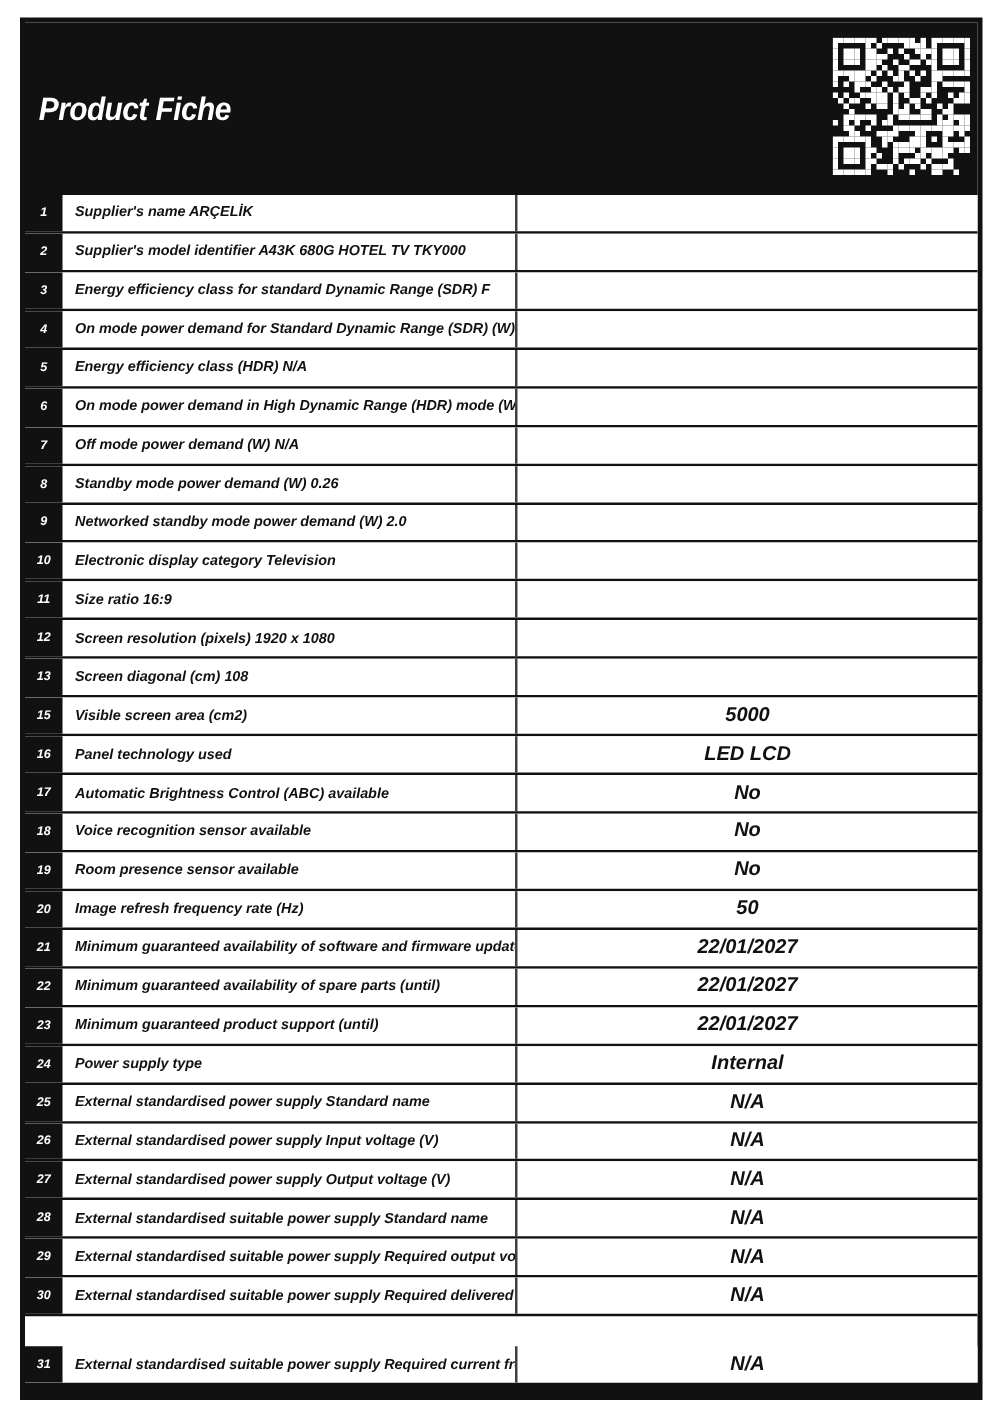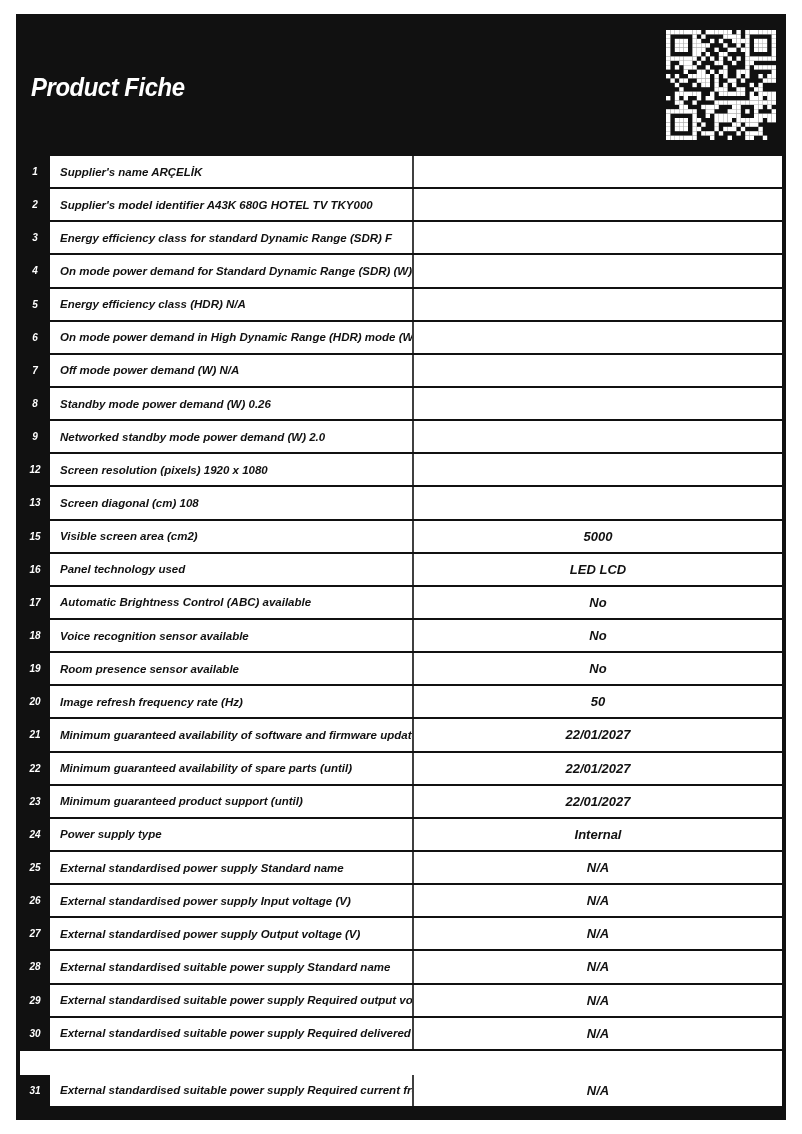--- a/index.html
+++ b/index.html
@@ -75,21 +75,21 @@
     font-size:11.5px;
     color:#111;
     border-right:2px solid #404040;
     white-space:nowrap;
     overflow:hidden;
   }
   .cell.value{
     justify-content:center;
     font-style:italic;
     font-weight:bold;
-    font-size:13px;
+    font-size:16px;
     color:#111;
   }
 </style>
 </head>
 <body>
 
 <div class="page-frame">
   <div class="header">
     <div class="page-title">Product Fiche</div>
     <div class="qr-box">
@@ -471,20 +471,30 @@
         <div class="cell num">8</div>
         <div class="cell label">Standby mode power demand  (W) 0.26</div>
         <div class="cell value"></div>
       </div>
       <div class="row">
         <div class="cell num">9</div>
         <div class="cell label">Networked standby mode power demand (W) 2.0</div>
         <div class="cell value"></div>
       </div>
       <div class="row">
+        <div class="cell num">10</div>
+        <div class="cell label">Electronic display category Television</div>
+        <div class="cell value"></div>
+      </div>
+      <div class="row">
+        <div class="cell num">11</div>
+        <div class="cell label">Size ratio 16:9</div>
+        <div class="cell value"></div>
+      </div>
+      <div class="row">
         <div class="cell num">12</div>
         <div class="cell label">Screen resolution (pixels) 1920 x 1080</div>
         <div class="cell value"></div>
       </div>
       <div class="row">
         <div class="cell num">13</div>
         <div class="cell label">Screen diagonal (cm) 108</div>
         <div class="cell value"></div>
       </div>
       <div class="row">

